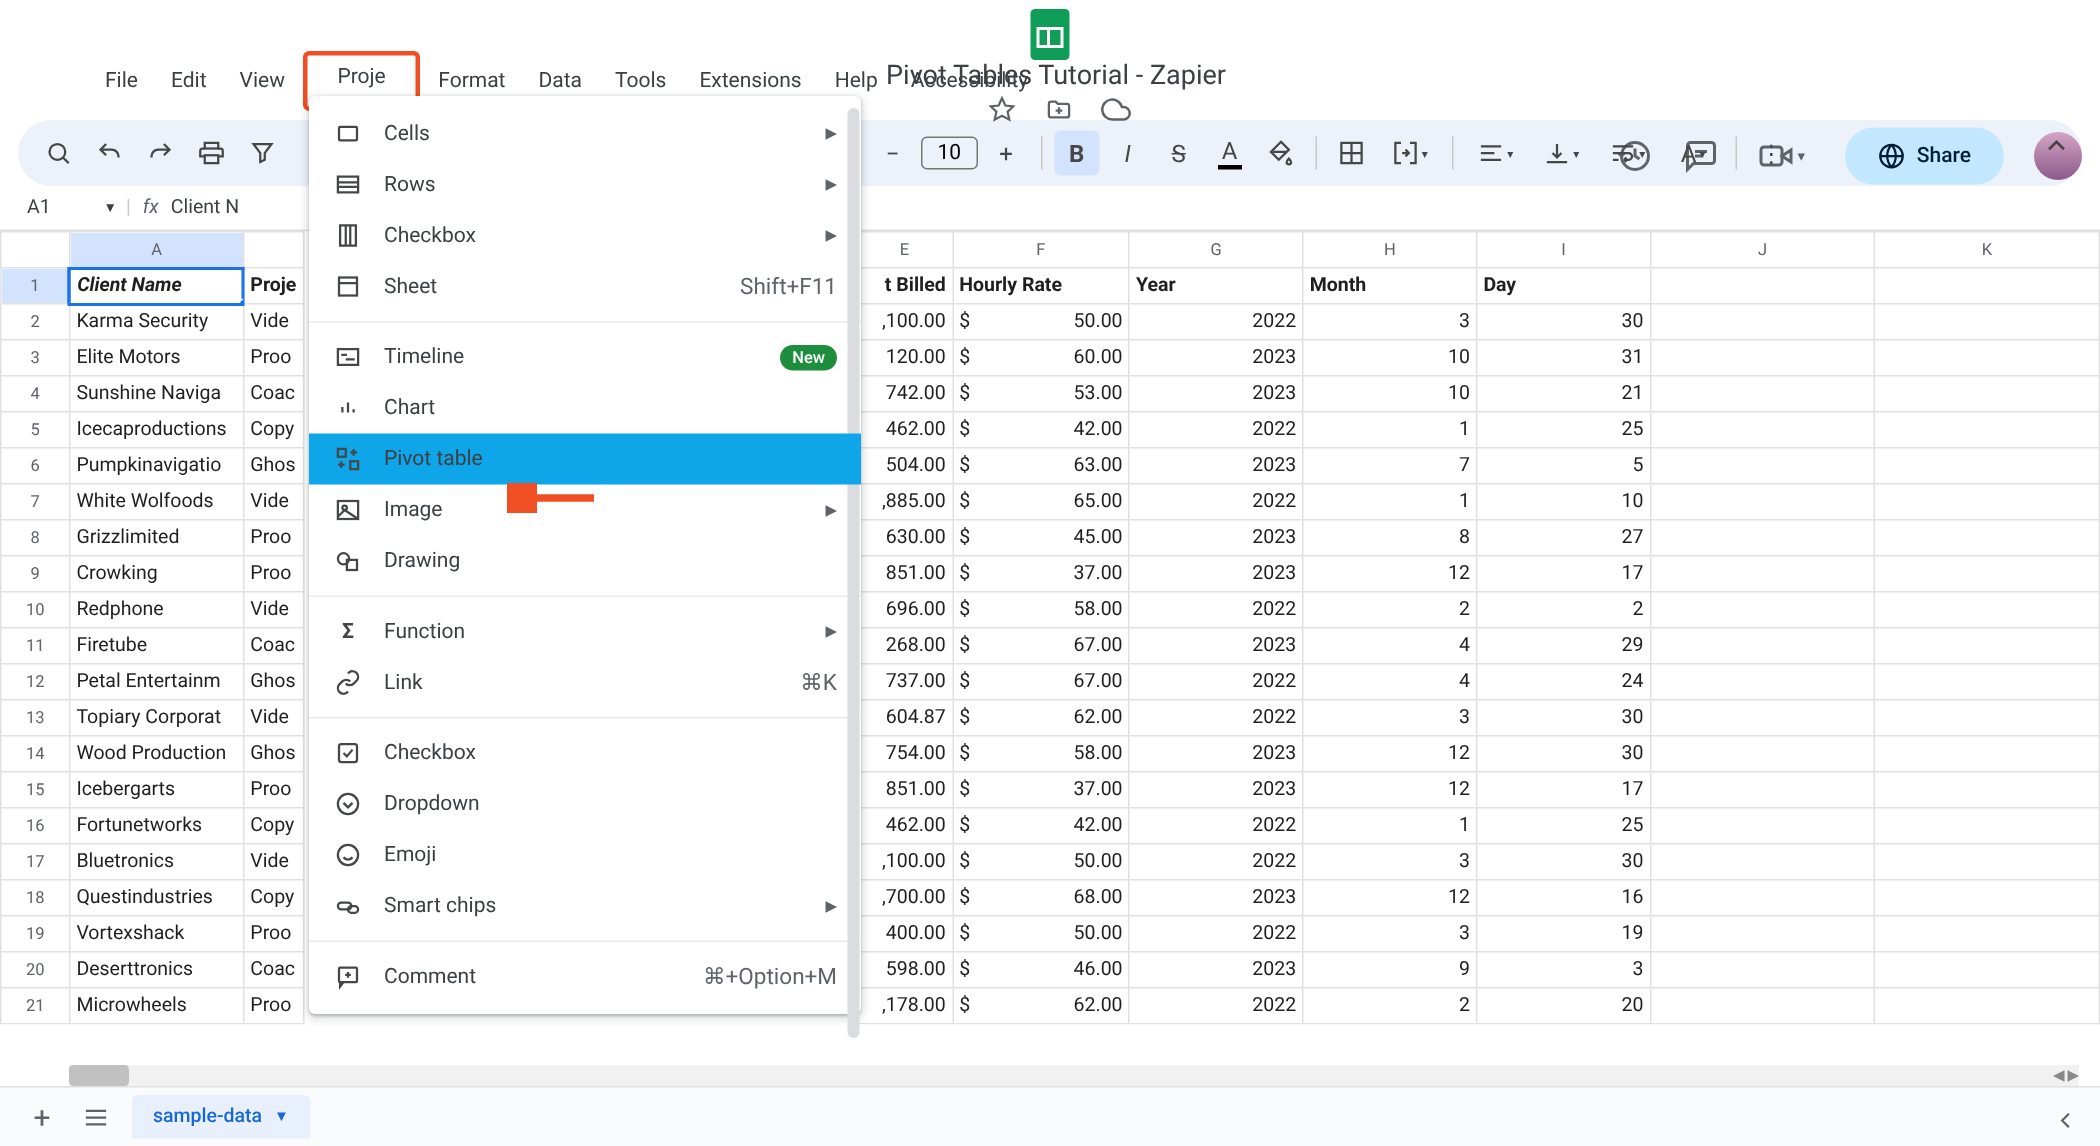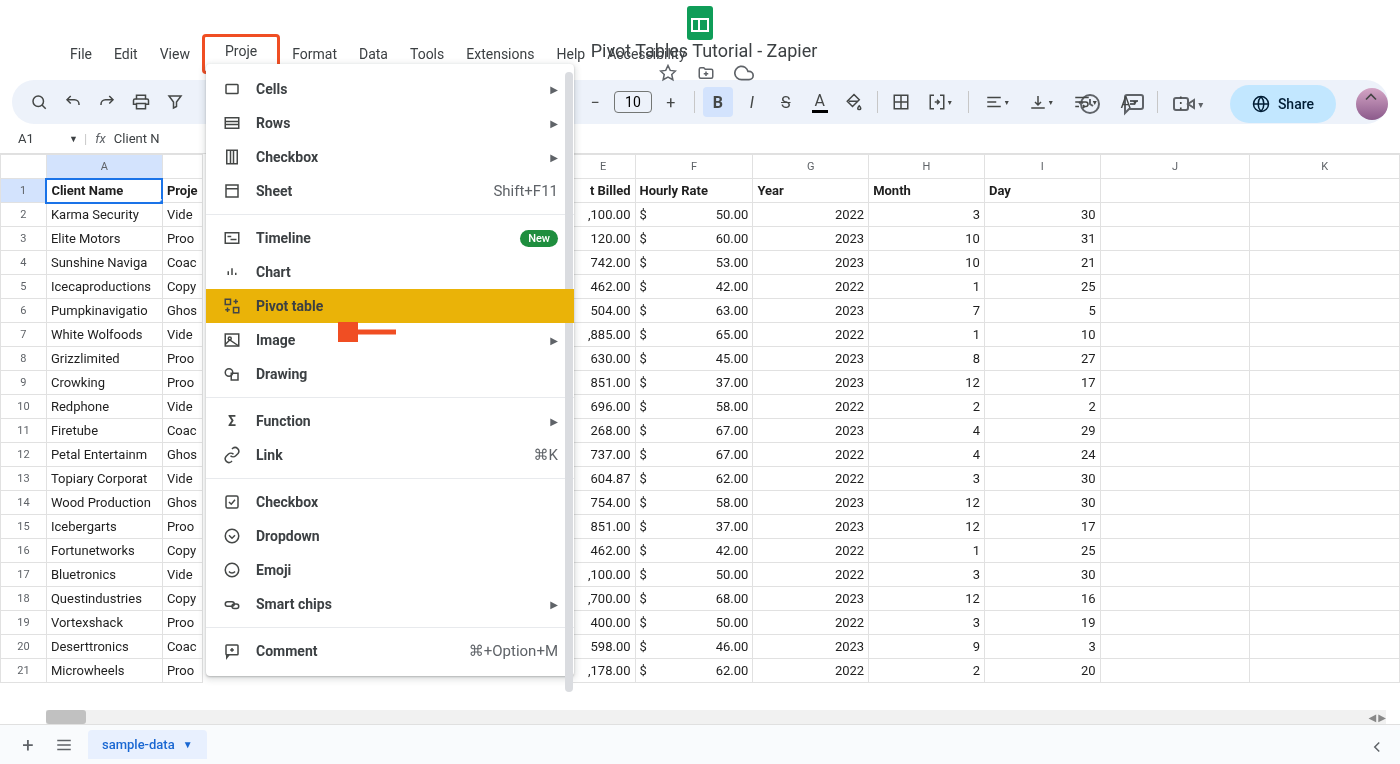--- a/index.html
+++ b/index.html
@@ -49,29 +49,29 @@
 .col-narrow { width: 36px; }
 .col-E { width: 64px; }
 .col-F { width: 118px; }
 .col-G { width: 116px; }
 .col-H { width: 116px; }
 .col-I { width: 116px; }
 .col-wide { width: 150px; }
 .header-row td { font-weight: bold; }
 .selected-col-header { background: #d3e3fd !important; border-bottom: 2px solid #1a73e8 !important; }
 .selected-row-header { background: #d3e3fd !important; border-right: 2px solid #1a73e8 !important; }
-.selected-cell { outline: 2px solid #1a73e8; outline-offset: -1px; position: relative; }
+.selected-cell { outline: 2px solid #1a73e8; outline-offset: -1px; position: relative; font-style: italic; }
 .cell-handle { position: absolute; bottom: -4px; right: -4px; width: 7px; height: 7px; background: #1a73e8; border: 1px solid #fff; border-radius: 50%; }
 
 
 .dropdown { position: absolute; left: 206px; top: 64px; width: 368px; background: #fff; border-radius: 4px; box-shadow: 0 2px 6px 2px rgba(60,64,67,.15), 0 1px 2px rgba(60,64,67,.3); padding: 8px 0; font-size: 14px; color: #3c4043; z-index: 100; }
 .dd-item { display: flex; align-items: center; padding: 7px 16px; cursor: pointer; gap: 14px; position: relative; }
-.dd-item:hover, .dd-item.hover { background: #eab308; }
+.dd-item:hover, .dd-item.hover { background: #0ea5e9; }
 .dd-icon { width: 20px; height: 20px; display: flex; align-items: center; justify-content: center; color: #444746; }
-.dd-label { flex: 1; font-weight: bold; }
+.dd-label { flex: 1; }
 .dd-shortcut { color: #5f6368; font-size: 15px; }
 .dd-submenu { color: #5f6368; font-size: 10px; }
 .dd-sep { height: 1px; background: #e8eaed; margin: 6px 0; }
 .dd-new-badge { background: #1e8e3e; color: #fff; font-size: 11px; padding: 2px 8px; border-radius: 10px; font-weight: 500; }
 .dd-scrollbar { position: absolute; right: 1px; top: 8px; width: 8px; height: 620px; background: #dadce0; border-radius: 4px; }
 .annotation-arrow { position: absolute; left: 338px; top: 322px; z-index: 101; pointer-events: none; }
 
 
 .sheet-tabs { position: absolute; bottom: 0; left: 0; right: 0; height: 40px; border-top: 1px solid #e0e0e0; display: flex; align-items: center; padding: 0 16px; gap: 12px; background: #f9fbfd; }
 .sheet-tab { background: #e8f0fe; color: #1967d2; padding: 7px 14px; border-radius: 4px 4px 0 0; font-size: 13px; font-weight: 500; display: flex; align-items: center; gap: 8px; cursor: pointer; }

